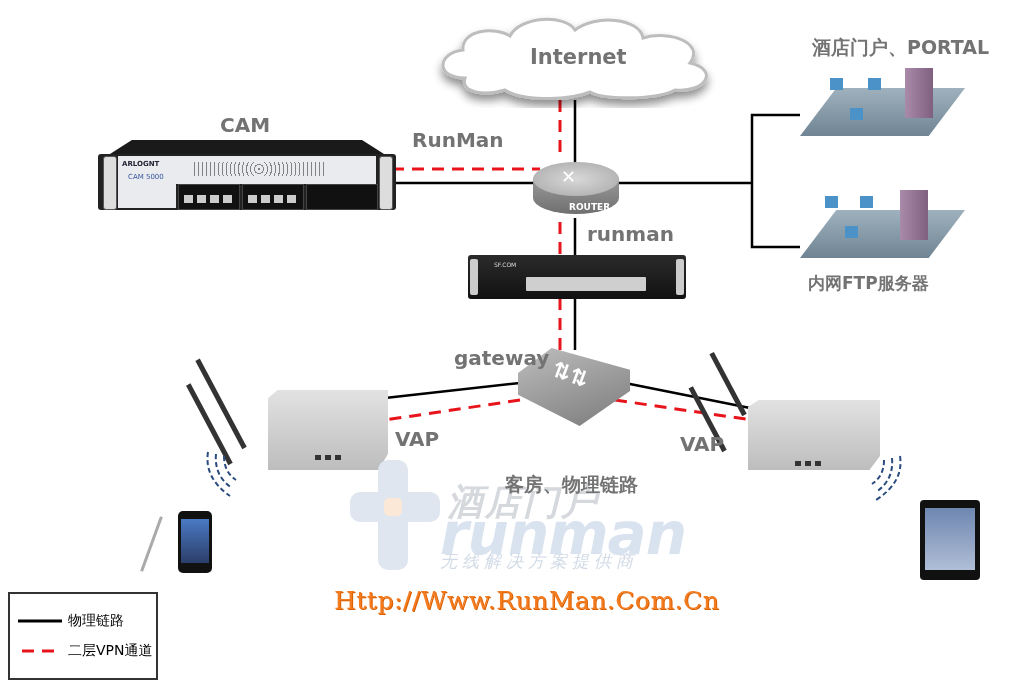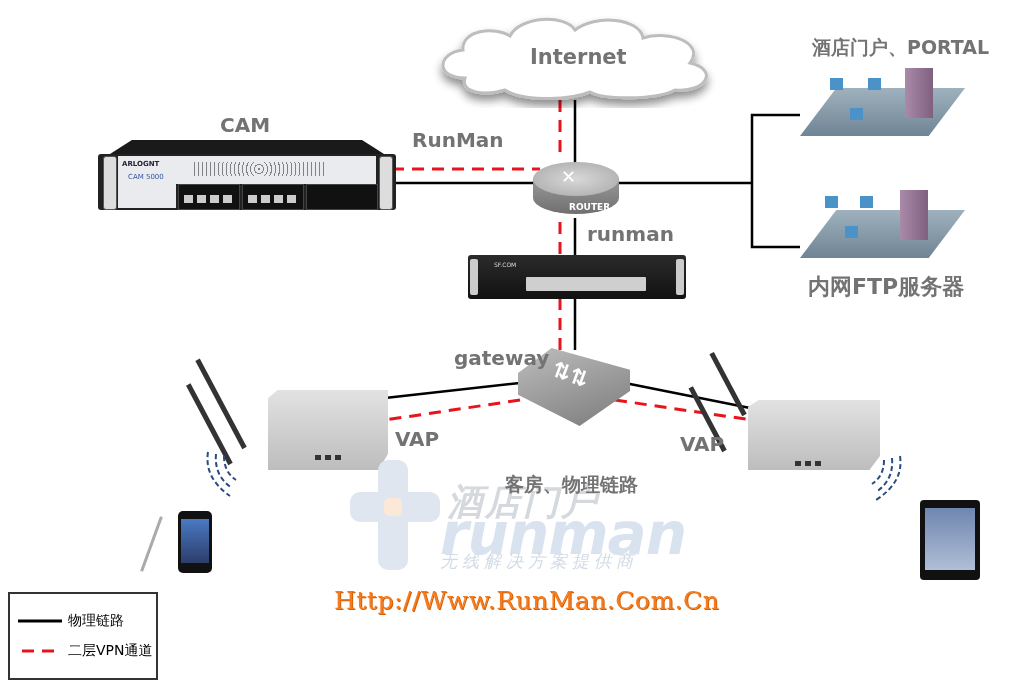--- a/index.html
+++ b/index.html
@@ -158,21 +158,21 @@
 </div>
 <div class="abs" style="left:790px;top:190px;width:180px;height:70px">
   <div class="abs" style="left:10px;top:20px;width:165px;height:48px;background:linear-gradient(#9fb1bd,#6f8494);clip-path:polygon(22% 0,100% 0,78% 100%,0 100%)"></div>
   <div class="abs" style="left:110px;top:0;width:28px;height:50px;background:linear-gradient(90deg,#a98aa8,#80607f)"></div>
   <div class="abs" style="left:35px;top:6px;width:13px;height:12px;background:#4a92c8"></div>
   <div class="abs" style="left:70px;top:6px;width:13px;height:12px;background:#4a92c8"></div>
   <div class="abs" style="left:55px;top:36px;width:13px;height:12px;background:#4a92c8"></div>
 </div>
 
 <div class="lbl" style="left:812px;top:35px;font-size:19px">酒店门户、PORTAL</div>
-<div class="lbl" style="left:808px;top:272px;font-size:22px">内网FTP服务器</div>
+<div class="lbl" style="left:808px;top:272px;font-size:17px">内网FTP服务器</div>
 
 <div class="abs" style="left:350px;top:460px;width:90px;height:110px">
   <div class="abs" style="left:28px;top:0;width:30px;height:110px;background:#dfe6ef;border-radius:10px"></div>
   <div class="abs" style="left:0;top:32px;width:90px;height:30px;background:#dfe6ef;border-radius:10px"></div>
   <div class="abs" style="left:34px;top:38px;width:18px;height:18px;background:#fbe8d6;border-radius:5px"></div>
 </div>
 <div class="wm-cn">酒店门户</div>
 <div class="wm-en">runman</div>
 <div class="wm-sub">无线解决方案提供商</div>
 

